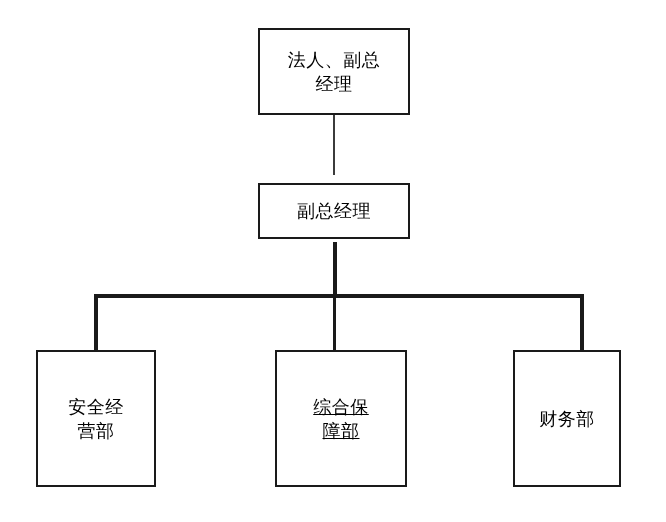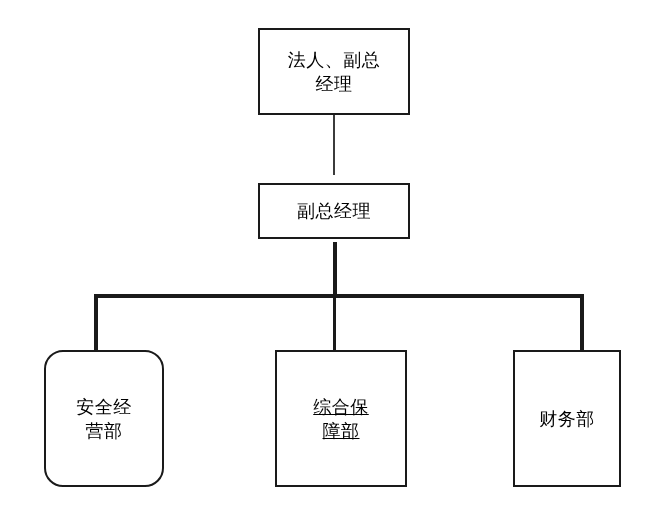--- a/index.html
+++ b/index.html
@@ -29,21 +29,21 @@
     text-align: center;
     color: #000000;
     line-height: 1.32;
     font-size: 18px;
     letter-spacing: 0.5px;
     white-space: pre-line;
   }
   
   #node-ceo      { left: 258px; top: 28px;  width: 152px; height: 87px; }
   #node-deputy   { left: 258px; top: 175px; width: 152px; height: 56px; margin-top: 8px; }
-  #node-safety   { left: 44px;  top: 350px; width: 120px; height: 137px; border-radius: 19px; }
+  #node-safety   { left: 36px;  top: 350px; width: 120px; height: 137px; }
   #node-support  { left: 275px; top: 350px; width: 132px; height: 137px; text-decoration: underline; }
   #node-finance  { left: 513px; top: 350px; width: 108px; height: 137px; }
 
   
   .conn {
     position: absolute;
     background: #1a1a1a;
   }
   .conn-thin { background: #3b3b3b; }
 

